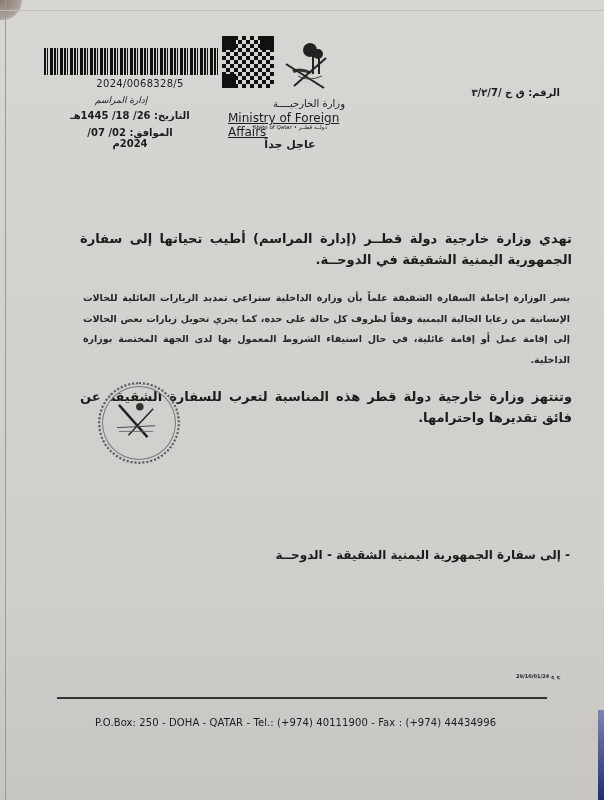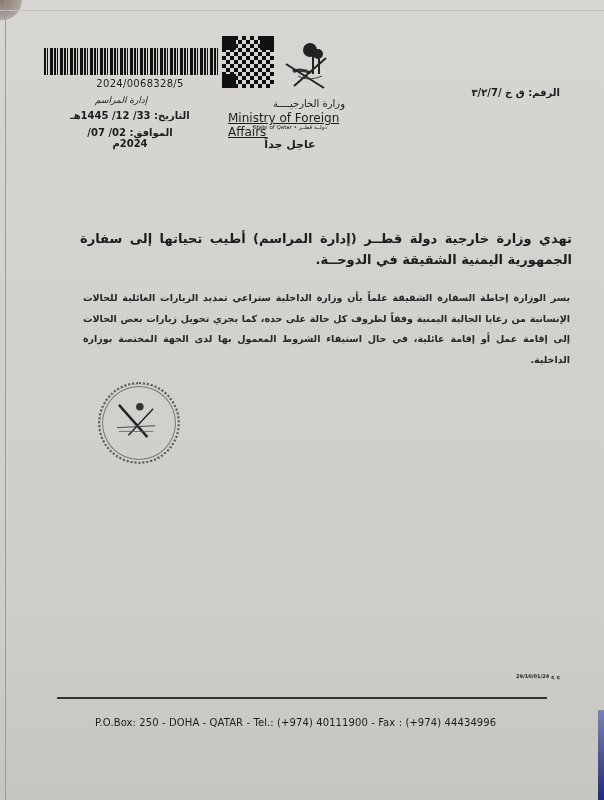--- a/index.html
+++ b/index.html
@@ -78,21 +78,21 @@
   <div class="shadow-corner"></div>
   <div class="top-fold"></div>
   <div class="left-edge"></div>
   <div class="right-edge"></div>
 
   <div class="barcode"></div>
   <div class="barcode-num">2024/0068328/5</div>
   <div class="dept">إدارة المراسم</div>
   <div class="date-row date-hijri">
     <span>التاريخ:</span>
-    <span>33/ 12/ 1445هـ</span>
+    <span>26/ 18/ 1445هـ</span>
   </div>
   <div class="date-row date-greg">
     <span>الموافق:</span>
     <span>02/ 07/ 2024م</span>
   </div>
 
   <div class="logo-area">
     <div class="qr"></div>
     <svg class="emblem" viewBox="0 0 60 56">
       <circle cx="38" cy="14" r="7" fill="#222"></circle>
@@ -110,28 +110,30 @@
   <div class="ministry-state">State of Qatar • دولــة قطــر</div>
   <div class="urgent">عاجل جداً</div>
 
   <div class="ref">
     <span>الرقم:</span>
     <span>ق خ /٣/٢/7</span>
   </div>
 
   <div class="para p1">تهدي وزارة خارجية دولة قطــر (إدارة المراسم) أطيب تحياتها إلى سفارة الجمهورية اليمنية الشقيقة في الدوحــة.</div>
   <div class="para p2">يسر الوزارة إحاطة السفارة الشقيقة علماً بأن وزارة الداخلية ستراعي تمديد الزيارات العائلية للحالات الإنسانية من رعايا الجالية اليمنية وفقاً لظروف كل حالة على حده، كما يجري تحويل زيارات بعض الحالات إلى إقامة عمل أو إقامة عائلية، في حال استيفاء الشروط المعمول بها لدى الجهة المختصة بوزارة الداخلية.</div>
+  <div class="para p3">وتنتهز وزارة خارجية دولة قطر هذه المناسبة لتعرب للسفارة الشقيقة عن فائق تقديرها واحترامها.</div>
 
   <div class="stamp">
     <svg viewBox="0 0 78 78" width="74" height="74" style="position:absolute;left:0;top:0">
       <circle cx="42" cy="24" r="4" fill="#333"></circle>
       <path d="M20 22 L50 56" stroke="#222" stroke-width="2.5"></path>
       <path d="M56 26 L30 54" stroke="#222" stroke-width="1.5"></path>
       <path d="M18 46 L58 44" stroke="#444" stroke-width="1"></path>
       <path d="M20 50 L56 50" stroke="#555" stroke-width="0.8"></path>
     </svg>
   </div>
 
+  <div class="addressee">- إلى سفارة الجمهورية اليمنية الشقيقة - الدوحــة</div>
   <div class="cc">29/10/01/24 ج ج</div>
 
   <div class="footer-line"></div>
   <div class="footer-en">P.O.Box: 250 - DOHA - QATAR - Tel.: (+974) 40111900 - Fax : (+974) 44434996</div>
 </div>
 
 </body></html>

